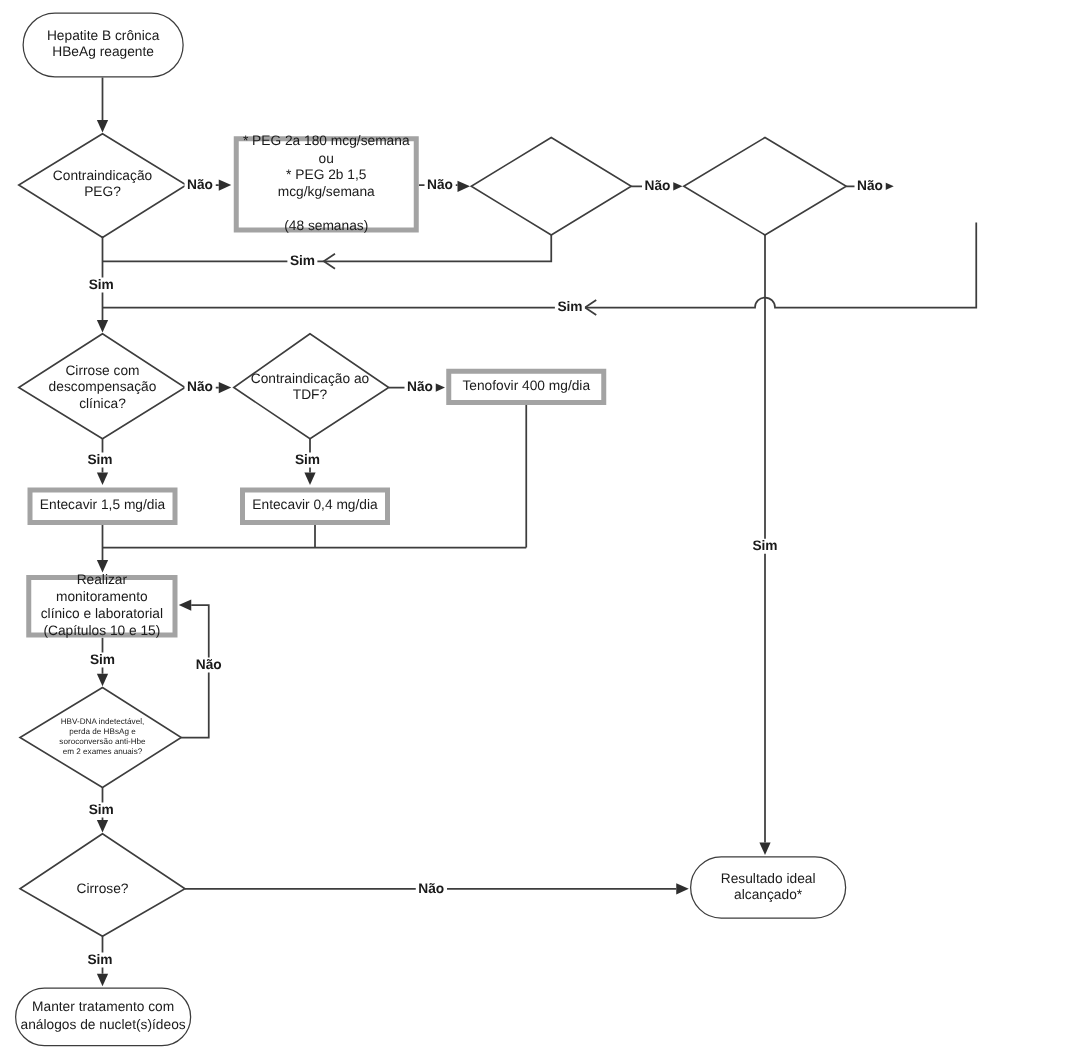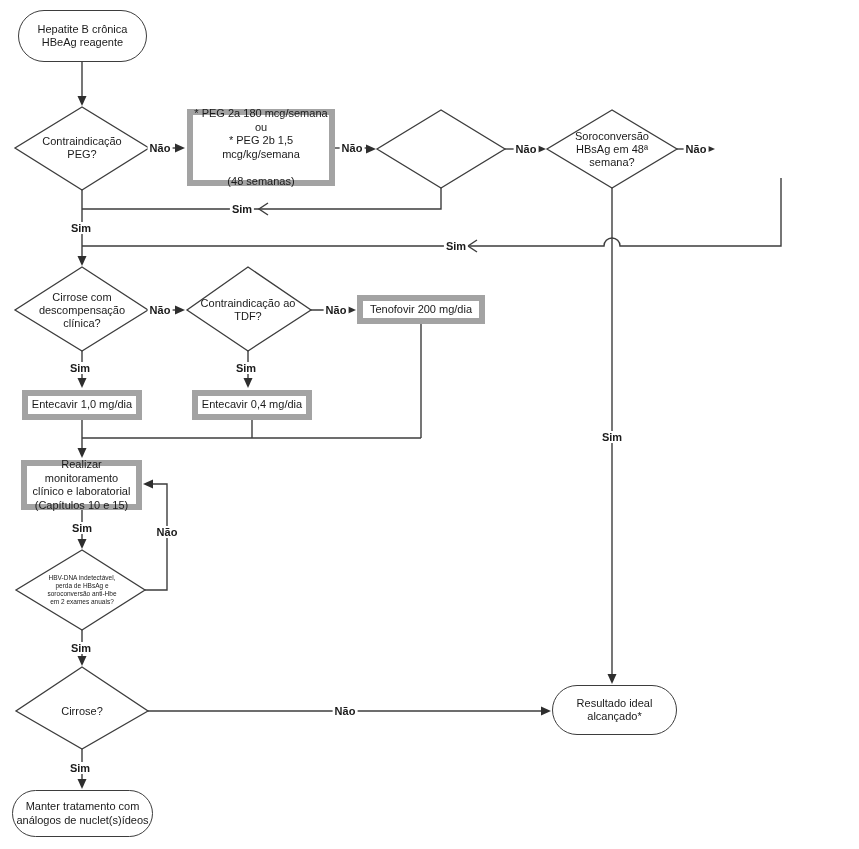--- a/index.html
+++ b/index.html
@@ -9,21 +9,21 @@
     height: 849px;
     background: #ffffff;
     font-family: "Liberation Sans", "DejaVu Sans", sans-serif;
     color: #1a1a1a;
   }
   #wires { position: absolute; left: 0; top: 0; }
   .box {
     position: absolute;
     box-sizing: border-box;
     background: #ffffff;
-    border: 6px solid #a3a3a3;
+    border: 4px solid #a3a3a3;
     display: flex;
     align-items: center;
     justify-content: center;
     text-align: center;
   }
   .terminal { border-radius: 26px; border: 1.5px solid #3d3d3d; }
   .node-text {
     white-space: pre-line;
     font-size: 11px;
     line-height: 13.5px;
@@ -127,25 +127,25 @@
   <div class="box" style="left:187px;top:109px;width:148px;height:77px">
     <div class="node-text">* PEG 2a 180 mcg/semana
 ou
 * PEG 2b 1,5 mcg/kg/semana
 
 (48 semanas)</div>
   </div>
 
 
   <div class="box" style="left:357px;top:295px;width:128px;height:29px">
-    <div class="node-text">Tenofovir 200 mg/dia</div>
+    <div class="node-text">Tenofovir 400 mg/dia</div>
   </div>
 
   <div class="box" style="left:22px;top:390px;width:120px;height:30px">
-    <div class="node-text">Entecavir 1,0 mg/dia</div>
+    <div class="node-text">Entecavir 1,5 mg/dia</div>
   </div>
 
   <div class="box" style="left:192px;top:390px;width:120px;height:30px">
     <div class="node-text">Entecavir 0,4 mg/dia</div>
   </div>
 
   <div class="box" style="left:21px;top:460px;width:121px;height:50px">
     <div class="node-text">Realizar monitoramento
 clínico e laboratorial
 (Capítulos 10 e 15)</div>
@@ -160,25 +160,20 @@
     <div class="node-text">Resultado ideal
 alcançado*</div>
   </div>
 
   <div class="dlabel" style="left:22px;top:126px;width:120px;height:44px">
     <div class="node-text">Contraindicação
 PEG?</div>
   </div>
 
 
-  <div class="dlabel" style="left:552px;top:126px;width:120px;height:46px">
-    <div class="node-text">Soroconversão
-HBsAg em 48ª
-semana?</div>
-  </div>
 
   <div class="dlabel" style="left:188px;top:294px;width:120px;height:32px">
     <div class="node-text">Contraindicação ao
 TDF?</div>
   </div>
 
   <div class="dlabel" style="left:22px;top:288px;width:120px;height:44px">
     <div class="node-text">Cirrose com
 descompensação
 clínica?</div>

